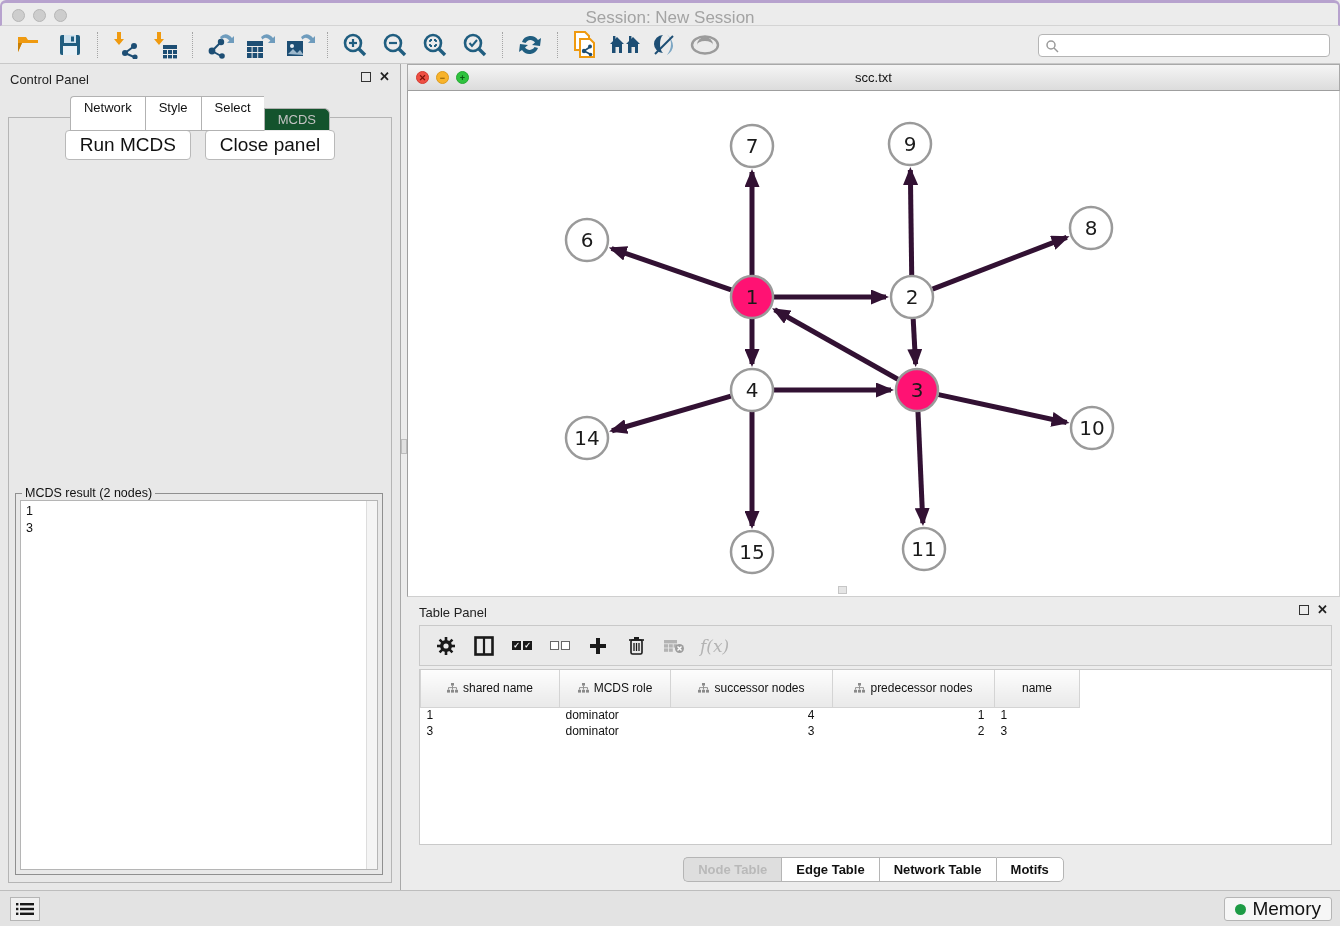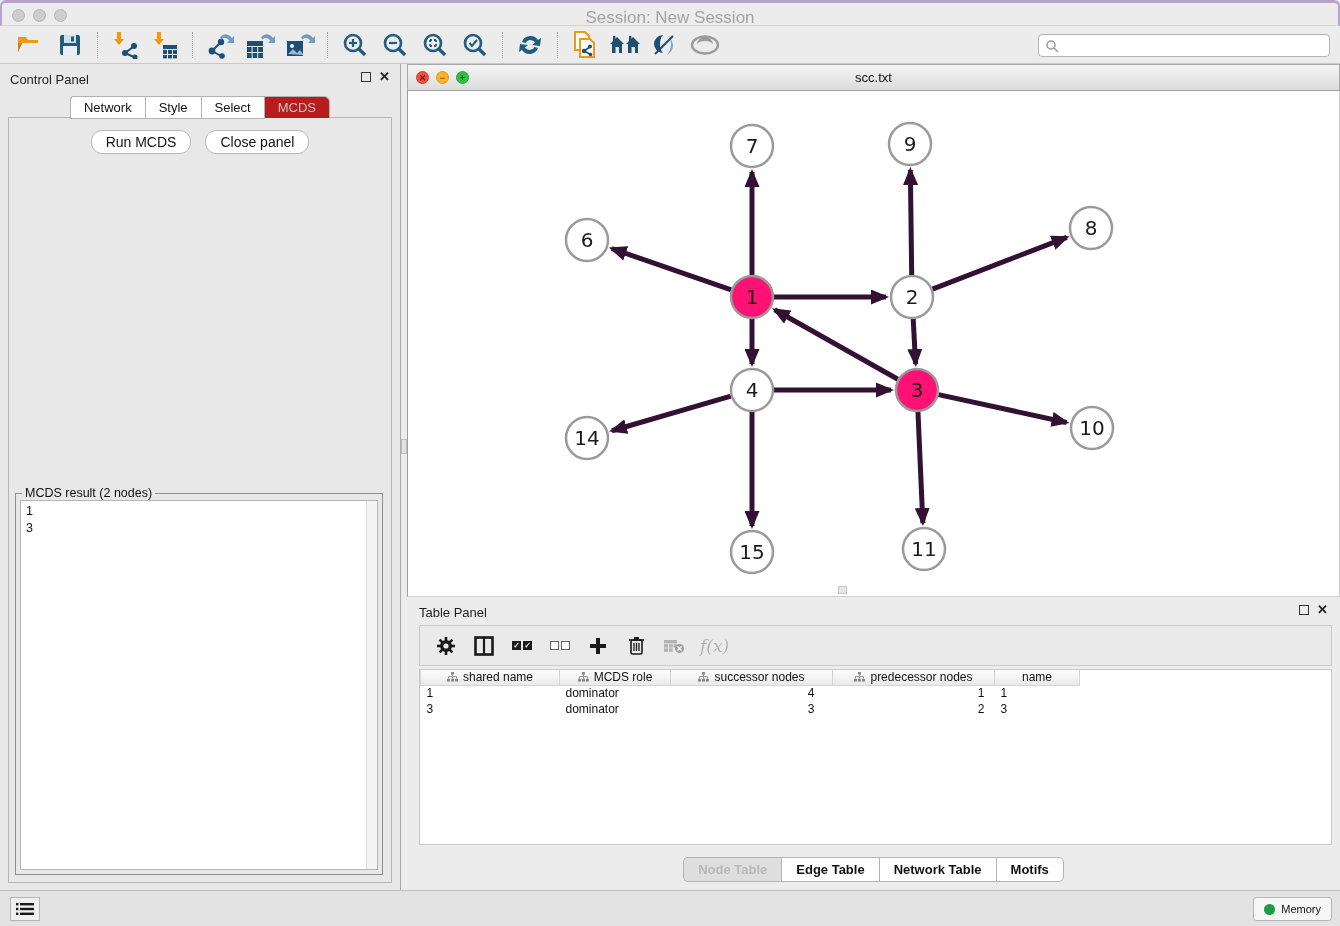--- a/index.html
+++ b/index.html
@@ -29,29 +29,29 @@
   .panel-head { position:relative; height:28px; }
   .panel-title { position:absolute; left:10px; top:8px; font-size:13px; color:#222; }
   .panel-icons { position:absolute; right:10px; top:8px; display:flex; gap:8px; align-items:center; }
   .float-box { width:10px; height:10px; border:1.5px solid #333; display:inline-block; }
   .close-x { font-size:13px; font-weight:bold; color:#222; line-height:10px; }
 
   .cp-tabs { position:absolute; top:32px; left:0; right:0; display:flex; justify-content:center; z-index:2; }
   .cp-tab { font-size:13px; padding:3px 13px; background:#fff; border:1px solid #b2b2b2; border-right:none; color:#111; }
   .cp-tab:first-child { border-radius:4px 0 0 0; }
   .cp-tab:last-child { border-right:1px solid #b2b2b2; border-radius:0 6px 0 0; }
-  .cp-tab.active { background:#b91c1c; color:#c3c3c3; border-bottom-color:#e8e8e8; }
+  .cp-tab.active { background:#14532d; color:#c3c3c3; border-bottom-color:#e8e8e8;margin-top:12px; }
 
   .cp-body { position:absolute; left:8px; right:8px; top:53px; bottom:7px; border:1px solid #b5b5b5; background:#e8e8e8; }
   .opt-label { margin-top:19px; text-align:center; font-size:13px; color:#111; }
   .opt-select { position:relative; margin:9px 36px 0 36px; height:24px; background:#fff; border:1px solid #b9b9b9;
     border-radius:5px; font-size:13px; color:#111; display:flex; align-items:center; padding-left:10px; }
   .stepper { position:absolute; right:8px; top:3px; font-size:9px; color:#444; line-height:8px; text-align:center; }
   .cp-buttons { margin-top:12px; display:flex; justify-content:center; gap:14px; }
-  .cp-btn { font-size:14px; padding:3px 14px; background:#fff; border:1px solid #b9b9b9; border-radius:11px; color:#111; }
+  .cp-btn { font-size:19px; padding:3px 14px; background:#fff; border:1px solid #b9b9b9; border-radius:4px; color:#111; }
 
   .result-fieldset { position:absolute; left:6px; right:8px; top:375px; bottom:7px; border:1px solid #8f8f8f; }
   .result-legend { position:absolute; top:-8px; left:6px; background:#e8e8e8; font-size:12.5px; padding:0 3px; color:#111; }
   .result-list { position:absolute; left:4px; right:4px; top:6px; bottom:4px; background:#fff; border:1px solid #b5b5b5;
     font-size:12.5px; color:#111; padding:2px 0 0 5px; line-height:17px; }
   .result-scrollbar { position:absolute; right:0; top:0; bottom:0; width:11px; background:#f4f4f4; border-left:1px solid #ddd; }
 
   
   .net-window { position:absolute; left:407px; top:64px; right:0; height:533px; }
   .net-titlebar { height:27px; background:linear-gradient(#f5f5f5,#dcdcdc); border:1px solid #a9a9a9; border-bottom:1px solid #9f9f9f; position:relative; }
@@ -72,38 +72,38 @@
     display:flex; align-items:center; gap:14px; padding-left:14px; }
   .tp-icon { display:flex; align-items:center; justify-content:center; min-width:24px; height:28px; }
   .fx-label { font-family:"DejaVu Serif", serif; font-style:italic; font-size:17px; color:#b3b3b3; }
   .checkpair { display:flex; gap:2px; }
   .cbox { width:9px; height:9px; }
   .cbox.checked { background:#1a1a1a; color:#fff; font-size:8px; line-height:9px; text-align:center; font-weight:bold; }
   .cbox.empty { border:1.5px solid #666; background:#fff; }
 
   .table-area { position:absolute; left:12px; right:8px; top:72px; height:176px; background:#fff; border:1px solid #c9c9c9; }
   table.node-table { border-collapse:collapse; font-size:12px; color:#111; table-layout:fixed; }
-  .node-table th { height:15px; background:linear-gradient(#fdfdfd,#e9e9e9); border:1px solid #d4d4d4; border-top:none;
+  .node-table th { height:37px; background:linear-gradient(#fdfdfd,#e9e9e9); border:1px solid #d4d4d4; border-top:none;
     font-weight:normal; font-size:12px; padding:0 4px; white-space:nowrap; overflow:hidden; }
   .th-inner { display:flex; align-items:center; justify-content:center; gap:5px; }
   .node-table td { height:16px; padding:0 6px; white-space:nowrap; overflow:hidden; }
   .tree-icon { flex:0 0 auto; }
 
   .tp-tabs { position:absolute; left:0; right:0; bottom:8px; display:flex; justify-content:center; }
   .tp-tab { font-size:13px; font-weight:bold; padding:4px 14px; background:#fff; border:1px solid #b5b5b5; border-right:none; color:#111; }
   .tp-tab:first-child { border-radius:5px 0 0 5px; }
   .tp-tab:last-child { border-right:1px solid #b5b5b5; border-radius:0 5px 5px 0; }
   .tp-tab.active { background:#dedede; color:#b9b9b9; }
 
   
   .status-bar { position:absolute; bottom:0; left:0; right:0; height:36px; background:#e3e3e3; border-top:1px solid #bdbdbd; }
   .list-btn { position:absolute; left:10px; top:6px; width:30px; height:24px; background:#f0f0f0; border:1px solid #b5b5b5;
     display:flex; align-items:center; justify-content:center; }
   .memory-btn { position:absolute; right:8px; top:6px; height:24px; background:#f6f6f6; border:1px solid #b5b5b5; border-radius:3px;
-    display:flex; align-items:center; gap:6px; padding:8px 10px; font-size:11px; color:#111; }
+    display:flex; align-items:center; gap:6px; padding:8px 10px; font-size:19px; color:#111; }
   .mem-dot { width:11px; height:11px; border-radius:50%; background:#1d9b45; }
 </style>
 </head>
 <body>
 
 <div class="app">
 
   <div class="titlebar">
     <div class="traffic">
       <span class="dot"></span>

